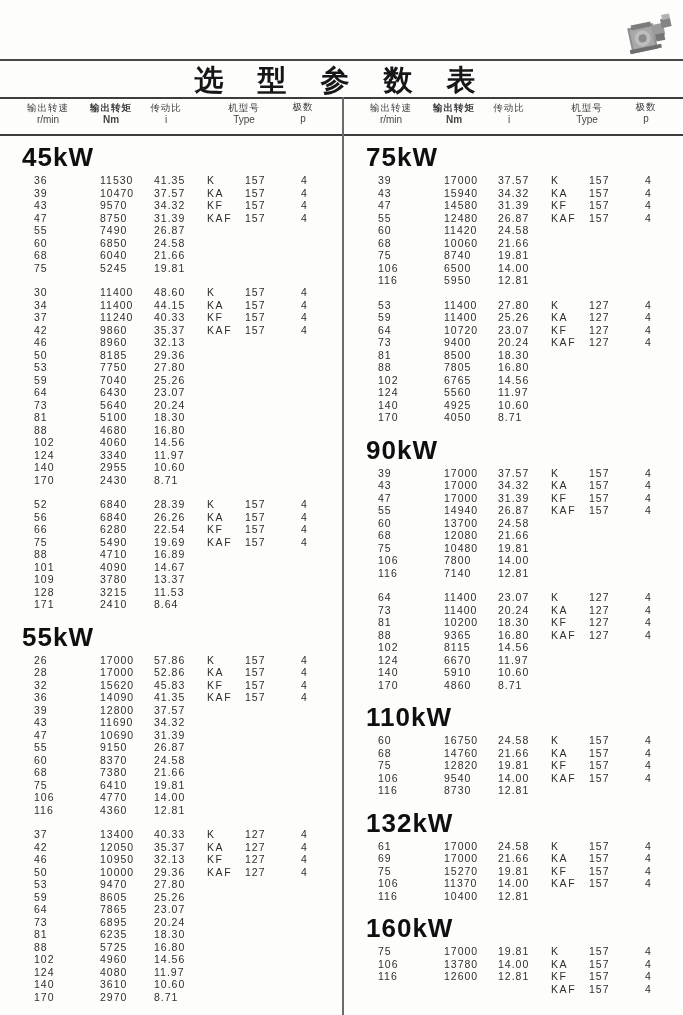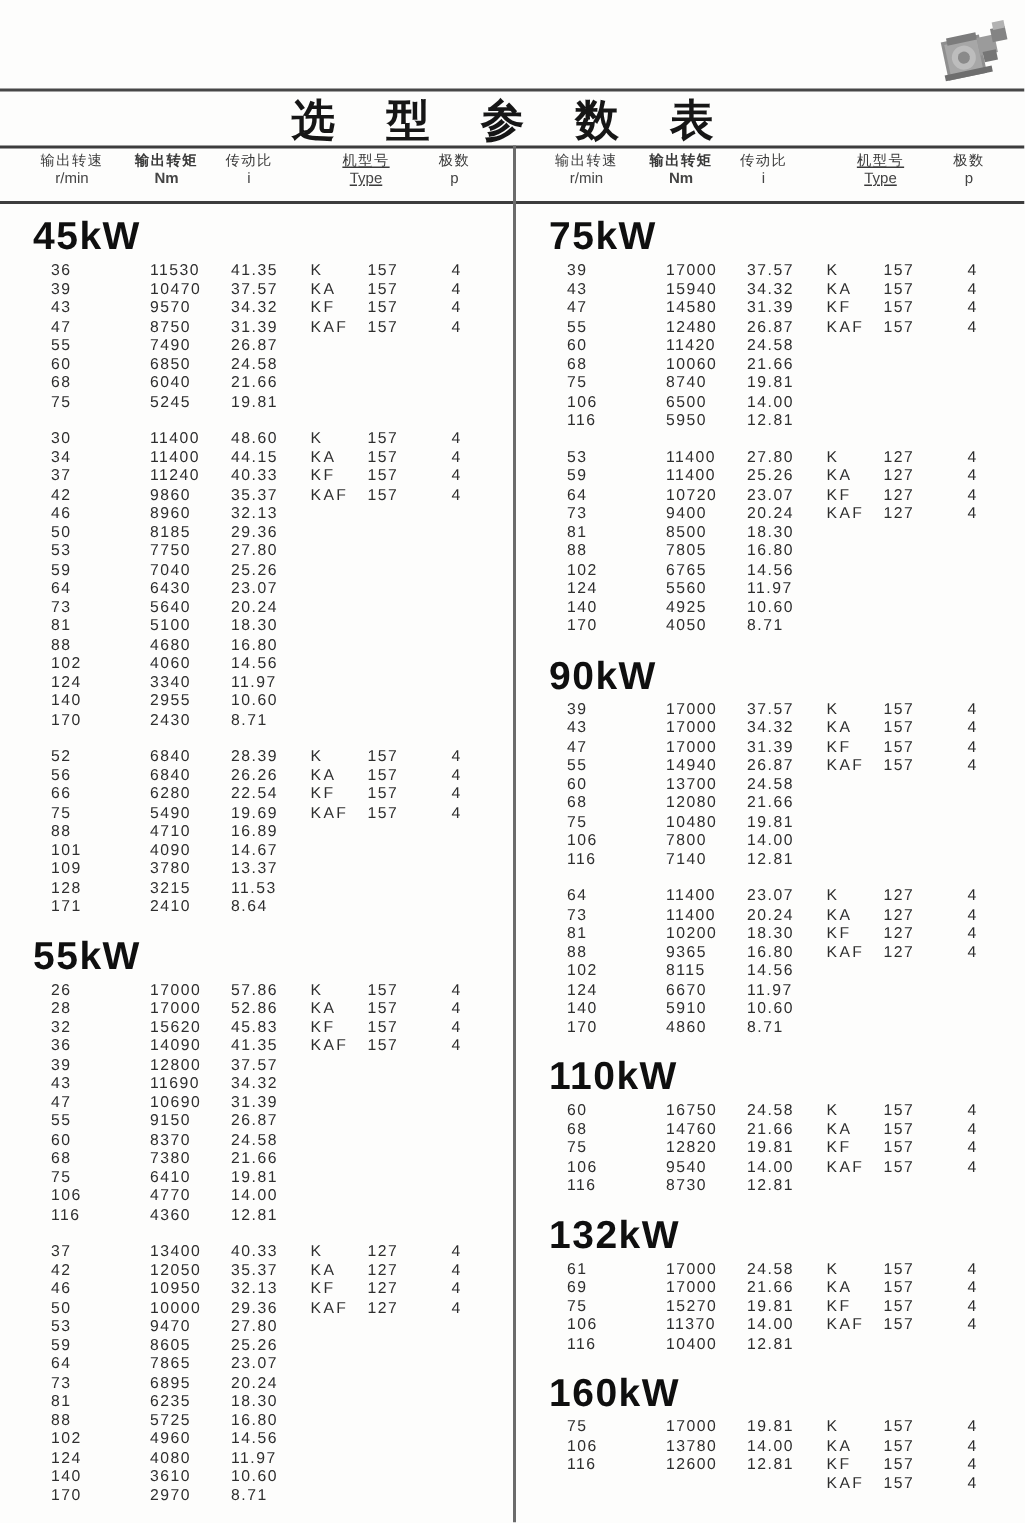--- a/index.html
+++ b/index.html
@@ -34,22 +34,22 @@
   .header-row { position: absolute; top: 102px; left: 0; width: 683px; height: 31px; }
   .header-half { position: absolute; top: 0; height: 31px; width: 341px; }
   .header-half.left  { left: 0; }
   .header-half.right { left: 343px; }
   .hcol { position: absolute; top: 0; text-align: center; font-size: 9.5px; color: #3a3a3a; line-height: 12px; }
   .hcol .cn   { display: block; letter-spacing: 1px; }
   .hcol .unit { display: block; font-size: 10px; color: #444; }
   .hc1 { left: 16px;  width: 64px; }
   .hc2 { left: 80px;  width: 62px; font-weight: bold; }
   .hc3 { left: 140px; width: 52px; }
-  .hc4 { left: 212px; width: 64px; text-decoration: underline; }
-  .hc5 { left: 282px; width: 42px; }
+  .hc4 { left: 212px; width: 64px; }
+  .hc5 { left: 282px; width: 42px; font-family: Liberation Mono, monospace; }
 
   
   .data-col { position: absolute; top: 137px; bottom: 0; overflow: hidden; }
   .data-col.left  { left: 0;     width: 341px; }
   .data-col.right { left: 344px; width: 378px; }
 
   .power-heading {
     font-size: 26px; font-weight: bold; color: #0f0f0f;
     letter-spacing: 1px;
     margin: 12px 0 3px 22px;

